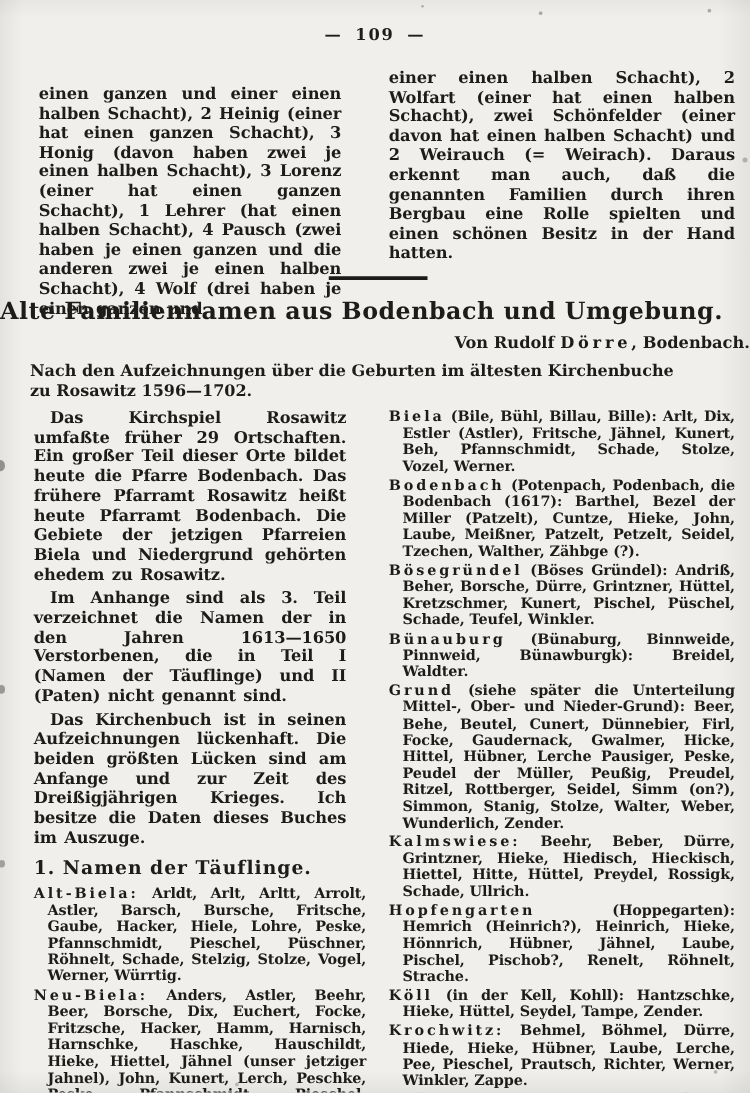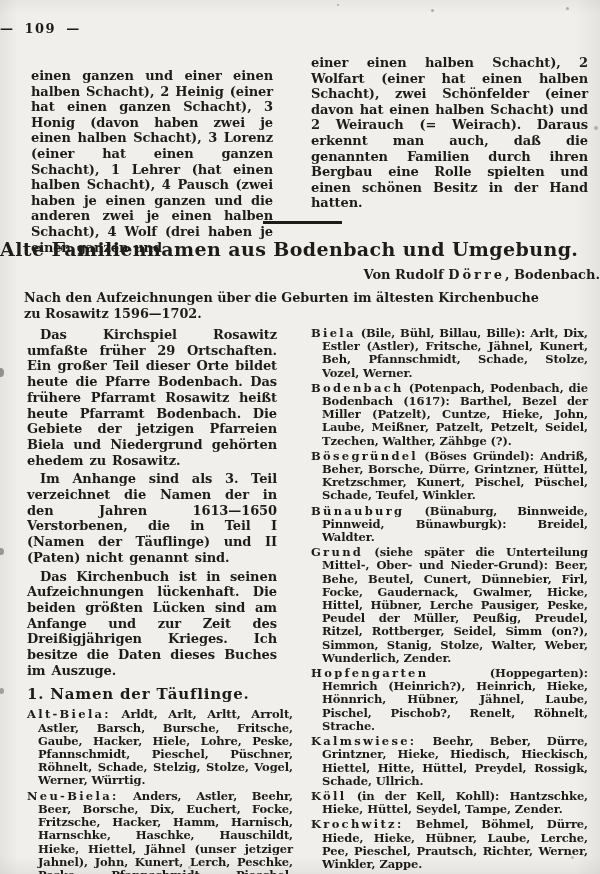--- a/index.html
+++ b/index.html
@@ -6,21 +6,21 @@
   body{width:600px;height:874px;overflow:hidden;background:#c9c9c6;}
   .page{
     position:relative;width:600px;height:874px;
     background:#f0efec;
     background-image:linear-gradient(90deg, rgba(120,120,115,0.10) 0, rgba(0,0,0,0) 18px, rgba(0,0,0,0) 575px, rgba(120,120,115,0.10) 600px),
                      linear-gradient(180deg, rgba(120,120,115,0.08) 0, rgba(0,0,0,0) 14px, rgba(0,0,0,0) 856px, rgba(120,120,115,0.10) 874px);
     font-family:"DejaVu Serif","Liberation Serif",serif;
     color:#1d1c1a;
     overflow:hidden;
   }
-  .pageno{position:absolute;top:21px;left:0;right:0;
+  .pageno{position:absolute;top:21px;left:0;right:0;text-align:center;
     font-size:13px;font-weight:bold;letter-spacing:1.5px;word-spacing:4px;}
   .bodytxt{font-size:13px;line-height:15.6px;text-align:justify;font-weight:bold;
     word-spacing:1.5px;letter-spacing:-0.1px;}
   .pre-left{position:absolute;left:31px;top:68px;width:242px;}
   .pre-right{position:absolute;left:311px;top:55px;width:277px;}
   .rule{position:absolute;left:263px;top:221px;width:79px;height:2.5px;background:#1c1b19;}
   .title{position:absolute;top:238px;left:0;right:0;text-align:left;
     font-size:19px;font-weight:bold;letter-spacing:0.4px;}
   .byline{position:absolute;top:267px;left:0;right:0;text-align:right;
     font-size:13px;font-weight:bold;}
@@ -67,22 +67,22 @@
     <p class="entry"><span class="head">Alt-Biela:</span> <span>Arldt, Arlt, Arltt, Arrolt, Astler, Barsch, Bursche, Fritsche, Gaube, Hacker, Hiele, Lohre, Peske, Pfannschmidt, Pieschel, Püschner, Röhnelt, Schade, Stelzig, Stolze, Vogel, Werner, Würrtig.</span></p>
     <p class="entry"><span class="head">Neu-Biela:</span> <span>Anders, Astler, Beehr, Beer, Borsche, Dix, Euchert, Focke, Fritzsche, Hacker, Hamm, Harnisch, Harnschke, Haschke, Hauschildt, Hieke, Hiettel, Jähnel (unser jetziger Jahnel), John, Kunert, Lerch, Peschke, Peske, Pfannschmidt, Pieschel, Püschner, Richter, Röhr, Roschig, Schade, Schäms, Schimmel, Schnierl, Teuffel, Weügt, Württig, Zimmer.</span></p>
   </div>
 
   <div class="main-right">
     <p class="entry"><span class="head">Biela</span> <span>(Bile, Bühl, Billau, Bille): Arlt, Dix, Estler (Astler), Fritsche, Jähnel, Kunert, Beh, Pfannschmidt, Schade, Stolze, Vozel, Werner.</span></p>
     <p class="entry"><span class="head">Bodenbach</span> <span>(Potenpach, Podenbach, die Bodenbach (1617): Barthel, Bezel der Miller (Patzelt), Cuntze, Hieke, John, Laube, Meißner, Patzelt, Petzelt, Seidel, Tzechen, Walther, Zähbge (?).</span></p>
     <p class="entry"><span class="head">Bösegründel</span> <span>(Böses Gründel): Andriß, Beher, Borsche, Dürre, Grintzner, Hüttel, Kretzschmer, Kunert, Pischel, Püschel, Schade, Teufel, Winkler.</span></p>
     <p class="entry"><span class="head">Bünauburg</span> <span>(Bünaburg, Binnweide, Pinnweid, Bünawburgk): Breidel, Waldter.</span></p>
     <p class="entry"><span class="head">Grund</span> <span>(siehe später die Unterteilung Mittel-, Ober- und Nieder-Grund): Beer, Behe, Beutel, Cunert, Dünnebier, Firl, Focke, Gaudernack, Gwalmer, Hicke, Hittel, Hübner, Lerche Pausiger, Peske, Peudel der Müller, Peußig, Preudel, Ritzel, Rottberger, Seidel, Simm (on?), Simmon, Stanig, Stolze, Walter, Weber, Wunderlich, Zender.</span></p>
+    <p class="entry"><span class="head">Kalmswiese:</span> <span>Beehr, Beber, Dürre, Grintzner, Hieke, Hiedisch, Hieckisch, Hiettel, Hitte, Hüttel, Preydel, Rossigk, Schade, Ullrich.</span></p>
     <p class="entry"><span class="head">Hopfengarten</span> <span>(Hoppegarten): Hemrich (Heinrich?), Heinrich, Hieke, Hönnrich, Hübner, Jähnel, Laube, Pischel, Pischob?, Renelt, Röhnelt, Strache.</span></p>
-    <p class="entry"><span class="head">Kalmswiese:</span> <span>Beehr, Beber, Dürre, Grintzner, Hieke, Hiedisch, Hieckisch, Hiettel, Hitte, Hüttel, Preydel, Rossigk, Schade, Ullrich.</span></p>
     <p class="entry"><span class="head">Köll</span> <span>(in der Kell, Kohll): Hantzschke, Hieke, Hüttel, Seydel, Tampe, Zender.</span></p>
     <p class="entry"><span class="head">Krochwitz:</span> <span>Behmel, Böhmel, Dürre, Hiede, Hieke, Hübner, Laube, Lerche, Pee, Pieschel, Prautsch, Richter, Werner, Winkler, Zappe.</span></p>
     <p class="entry"><span class="head">Kröglitz</span> <span>(Crestel): Behmel, Böhmel, Cuntze, Dörre, Dürre, Großbach, Hicke, Hora?,</span></p>
   </div>
 
   <div class="speck" style="left:-3px;top:368px;width:7px;height:9px;opacity:.55"></div>
   <div class="speck" style="left:-2px;top:548px;width:6px;height:7px;opacity:.5"></div>
   <div class="speck" style="left:-1px;top:688px;width:5px;height:6px;opacity:.45"></div>
   <div class="speck" style="left:594px;top:126px;width:4px;height:4px;opacity:.35"></div>
   <div class="speck" style="left:566px;top:7px;width:3px;height:3px;opacity:.4"></div>

